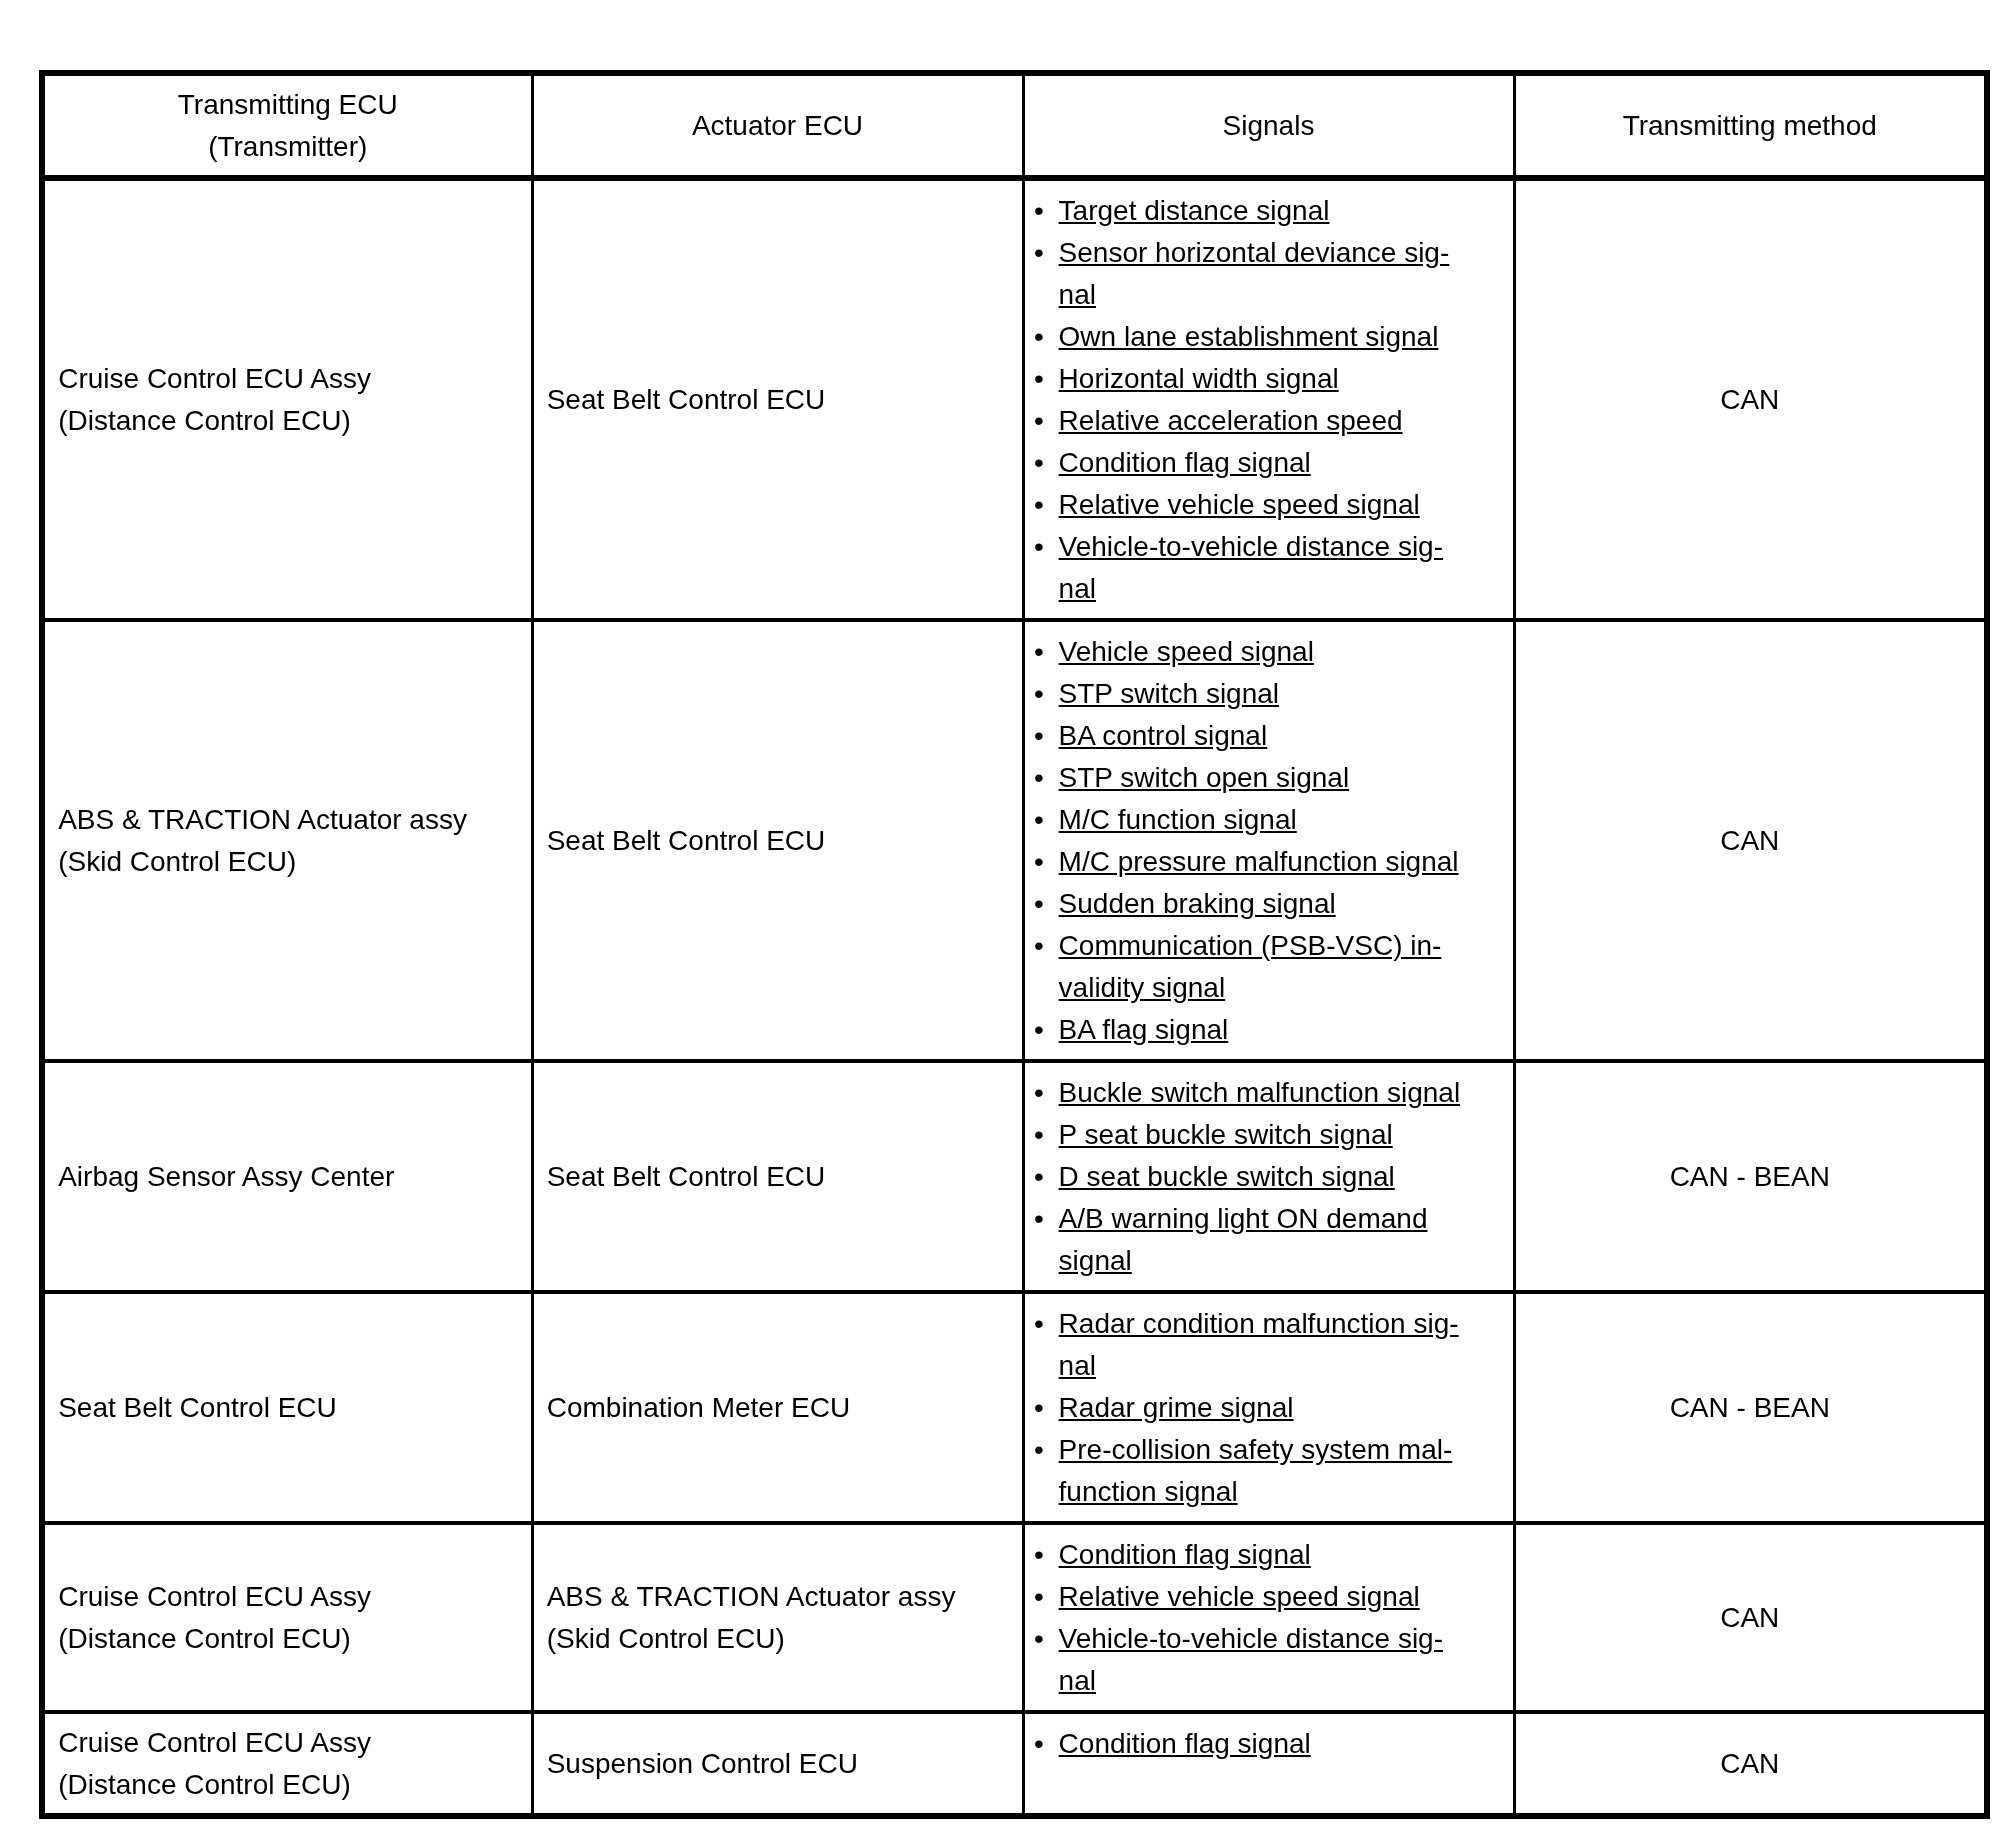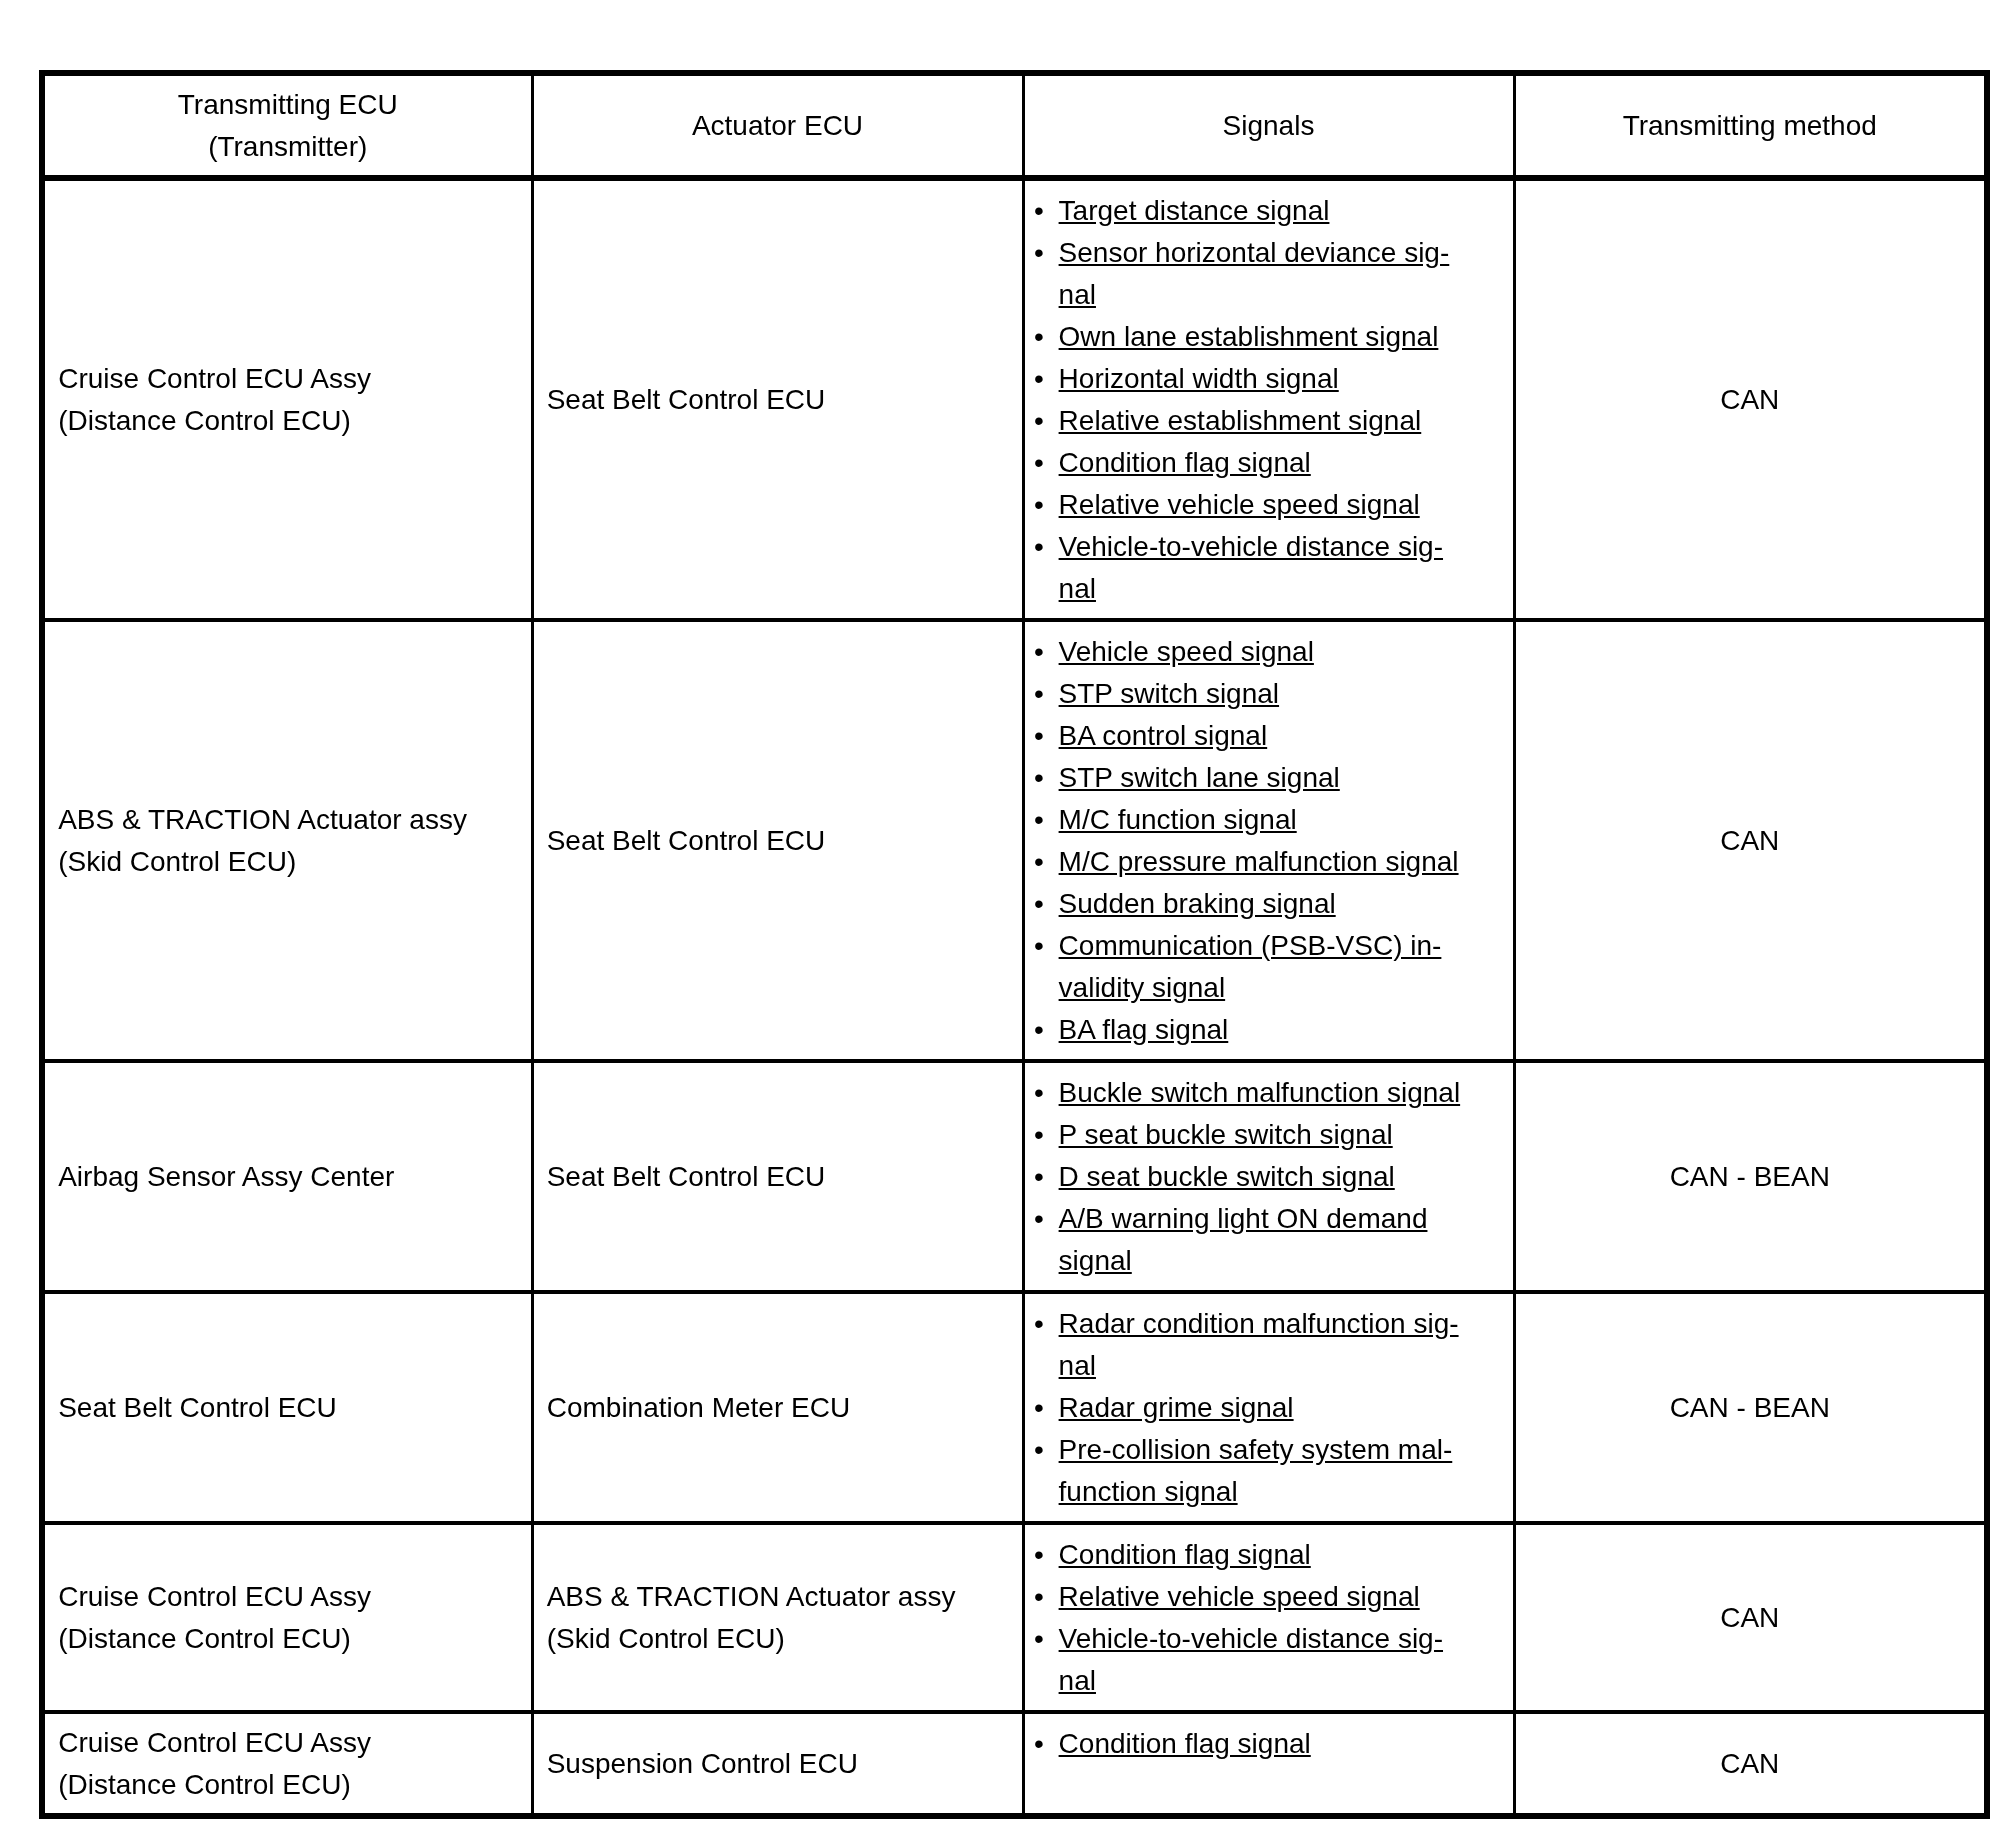--- a/index.html
+++ b/index.html
@@ -117,21 +117,21 @@
             <div class="signal-item">
               <span class="bullet">•</span>
               <span class="signal-text">Own lane establishment signal</span>
             </div>
             <div class="signal-item">
               <span class="bullet">•</span>
               <span class="signal-text">Horizontal width signal</span>
             </div>
             <div class="signal-item">
               <span class="bullet">•</span>
-              <span class="signal-text">Relative establishment signal</span>
+              <span class="signal-text">Relative acceleration speed</span>
             </div>
             <div class="signal-item">
               <span class="bullet">•</span>
               <span class="signal-text">Condition flag signal</span>
             </div>
             <div class="signal-item">
               <span class="bullet">•</span>
               <span class="signal-text">Relative vehicle speed signal</span>
             </div>
             <div class="signal-item">
@@ -156,21 +156,21 @@
             <div class="signal-item">
               <span class="bullet">•</span>
               <span class="signal-text">STP switch signal</span>
             </div>
             <div class="signal-item">
               <span class="bullet">•</span>
               <span class="signal-text">BA control signal</span>
             </div>
             <div class="signal-item">
               <span class="bullet">•</span>
-              <span class="signal-text">STP switch lane signal</span>
+              <span class="signal-text">STP switch open signal</span>
             </div>
             <div class="signal-item">
               <span class="bullet">•</span>
               <span class="signal-text">M/C function signal</span>
             </div>
             <div class="signal-item">
               <span class="bullet">•</span>
               <span class="signal-text">M/C pressure malfunction signal</span>
             </div>
             <div class="signal-item">

